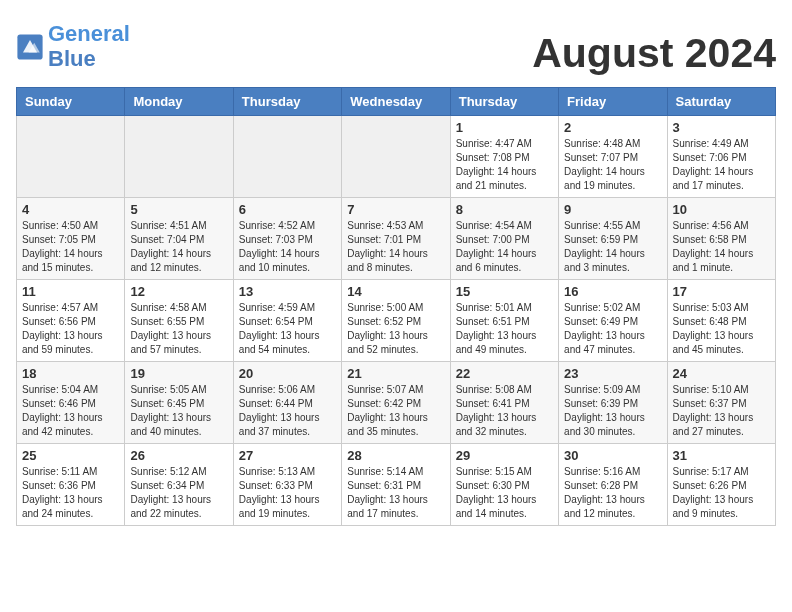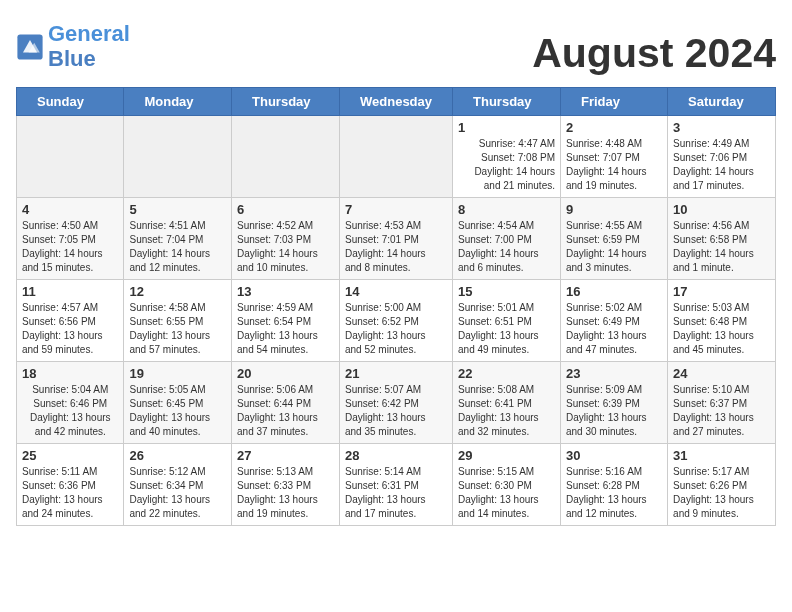--- a/index.html
+++ b/index.html
@@ -48,21 +48,21 @@
       color: #555;
     }
     table {
       width: 100%;
       border-collapse: collapse;
       font-size: 11px;
     }
     thead tr th {
       background-color: #4a7fc1;
       color: #fff;
-      padding: 6px 20px;
+      padding: 6px 8px;
       text-align: left;
       font-size: 13px;
       font-weight: bold;
       border: 1px solid #3a6aaa;
     }
     tbody tr td {
       border: 1px solid #ccc;
       vertical-align: top;
       padding: 4px 5px;
       height: 80px;
@@ -121,21 +121,21 @@
       </tr>
   </thead>
   <tbody id="calendar-body">
       <tr>
         <td class="empty-cell"></td>
         <td class="empty-cell"></td>
         <td class="empty-cell"></td>
         <td class="empty-cell"></td>
         <td>
           <span class="day-num">1</span>
-          <div class="day-info" style="white-space: pre-line; text-align: right;">Sunrise: 4:47 AM
+          <div class="day-info" style="white-space: pre-line;">Sunrise: 4:47 AM
 Sunset: 7:08 PM
 Daylight: 14 hours
 and 21 minutes.</div>
         </td>
         <td>
           <span class="day-num">2</span>
           <div class="day-info" style="white-space: pre-line;">Sunrise: 4:48 AM
 Sunset: 7:07 PM
 Daylight: 14 hours
 and 19 minutes.</div>
@@ -246,21 +246,21 @@
           <span class="day-num">17</span>
           <div class="day-info" style="white-space: pre-line;">Sunrise: 5:03 AM
 Sunset: 6:48 PM
 Daylight: 13 hours
 and 45 minutes.</div>
         </td>
       </tr>
       <tr>
         <td>
           <span class="day-num">18</span>
-          <div class="day-info" style="white-space: pre-line; text-align: center;">Sunrise: 5:04 AM
+          <div class="day-info" style="white-space: pre-line;">Sunrise: 5:04 AM
 Sunset: 6:46 PM
 Daylight: 13 hours
 and 42 minutes.</div>
         </td>
         <td>
           <span class="day-num">19</span>
           <div class="day-info" style="white-space: pre-line;">Sunrise: 5:05 AM
 Sunset: 6:45 PM
 Daylight: 13 hours
 and 40 minutes.</div>

